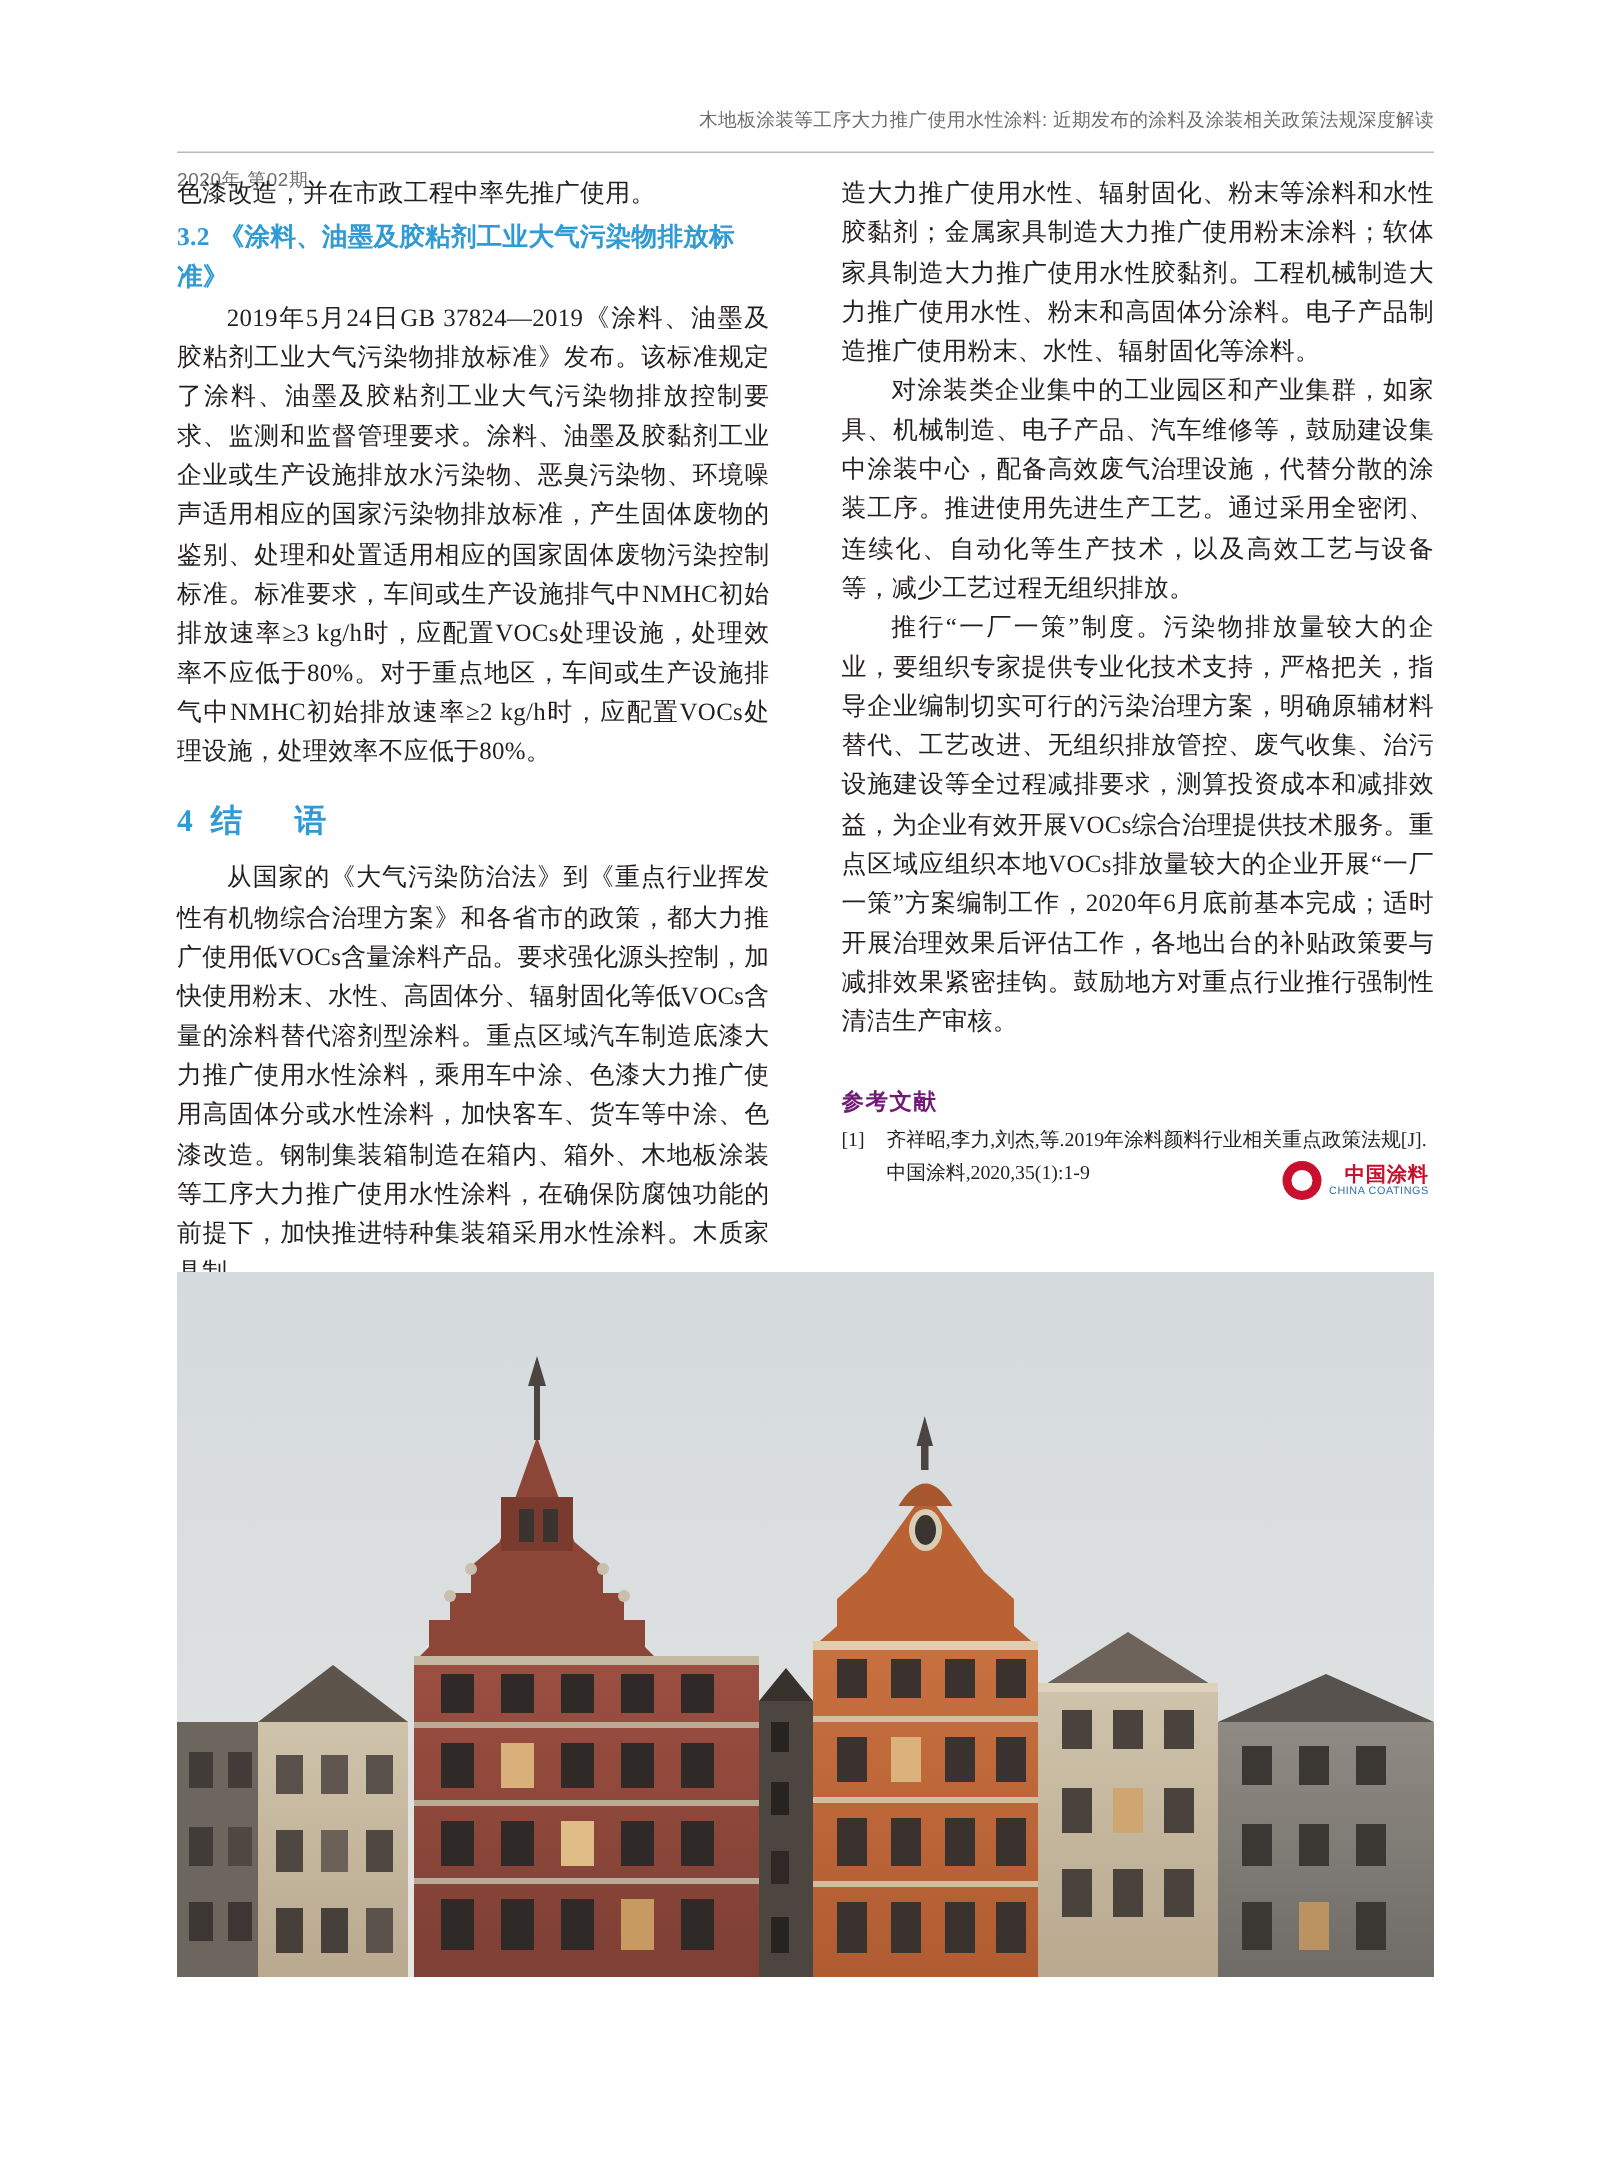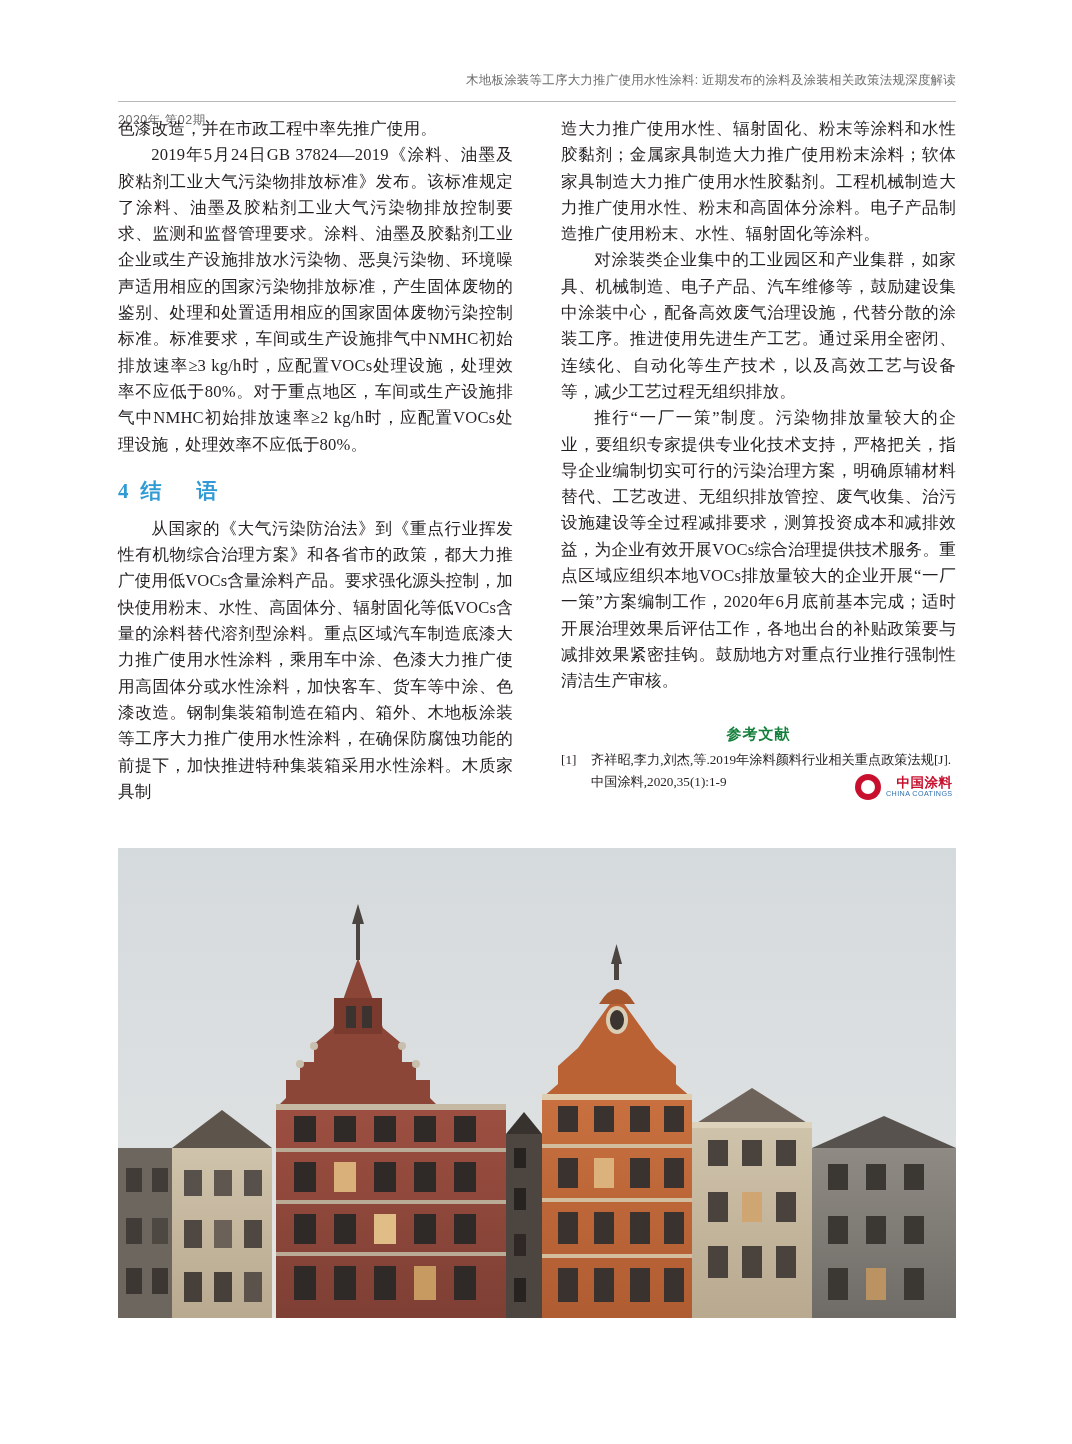--- a/index.html
+++ b/index.html
@@ -87,24 +87,23 @@
     line-height: 30px;
     color: #2f9ad3;
     font-weight: bold;
     letter-spacing: 7px;
   }
   .h-main .num { letter-spacing: 0; margin-right: 12px; }
 
   
   .ref-title {
     margin: 30px 0 5px 0;
-    text-align: center;
     font-size: 15px;
     font-weight: bold;
-    color: #15803d;
+    color: #701a75;
     letter-spacing: 1px;
   }
   .ref-item {
     display: flex;
     font-size: 13.2px;
     line-height: 22px;
     color: #231f20;
   }
   .ref-mark {
     width: 30px;
@@ -230,20 +229,23 @@
 
   <div class="header">
     <div class="header-left">2020年  第02期</div>
     <div class="header-right">木地板涂装等工序大力推广使用水性涂料: 近期发布的涂料及涂装相关政策法规深度解读</div>
   </div>
   <div class="header-rule"></div>
 
   <div class="col col-left">
     <p class="body">色漆改造，并在市政工程中率先推广使用。</p>
 
+    <div class="h-sub">
+      <span class="num">3.2</span><span>《涂料、油墨及胶粘剂工业大气污染物排放标准》</span>
+    </div>
 
     <p class="body indent">2019年5月24日GB 37824—2019《涂料、油墨及胶粘剂工业大气污染物排放标准》发布。该标准规定了涂料、油墨及胶粘剂工业大气污染物排放控制要求、监测和监督管理要求。涂料、油墨及胶黏剂工业企业或生产设施排放水污染物、恶臭污染物、环境噪声适用相应的国家污染物排放标准，产生固体废物的鉴别、处理和处置适用相应的国家固体废物污染控制标准。标准要求，车间或生产设施排气中NMHC初始排放速率≥3 kg/h时，应配置VOCs处理设施，处理效率不应低于80%。对于重点地区，车间或生产设施排气中NMHC初始排放速率≥2 kg/h时，应配置VOCs处理设施，处理效率不应低于80%。</p>
 
     <div class="h-main">
       <span class="num">4</span><span>结　语</span>
     </div>
 
     <p class="body indent">从国家的《大气污染防治法》到《重点行业挥发性有机物综合治理方案》和各省市的政策，都大力推广使用低VOCs含量涂料产品。要求强化源头控制，加快使用粉末、水性、高固体分、辐射固化等低VOCs含量的涂料替代溶剂型涂料。重点区域汽车制造底漆大力推广使用水性涂料，乘用车中涂、色漆大力推广使用高固体分或水性涂料，加快客车、货车等中涂、色漆改造。钢制集装箱制造在箱内、箱外、木地板涂装等工序大力推广使用水性涂料，在确保防腐蚀功能的前提下，加快推进特种集装箱采用水性涂料。木质家具制</p>
   </div>
 

